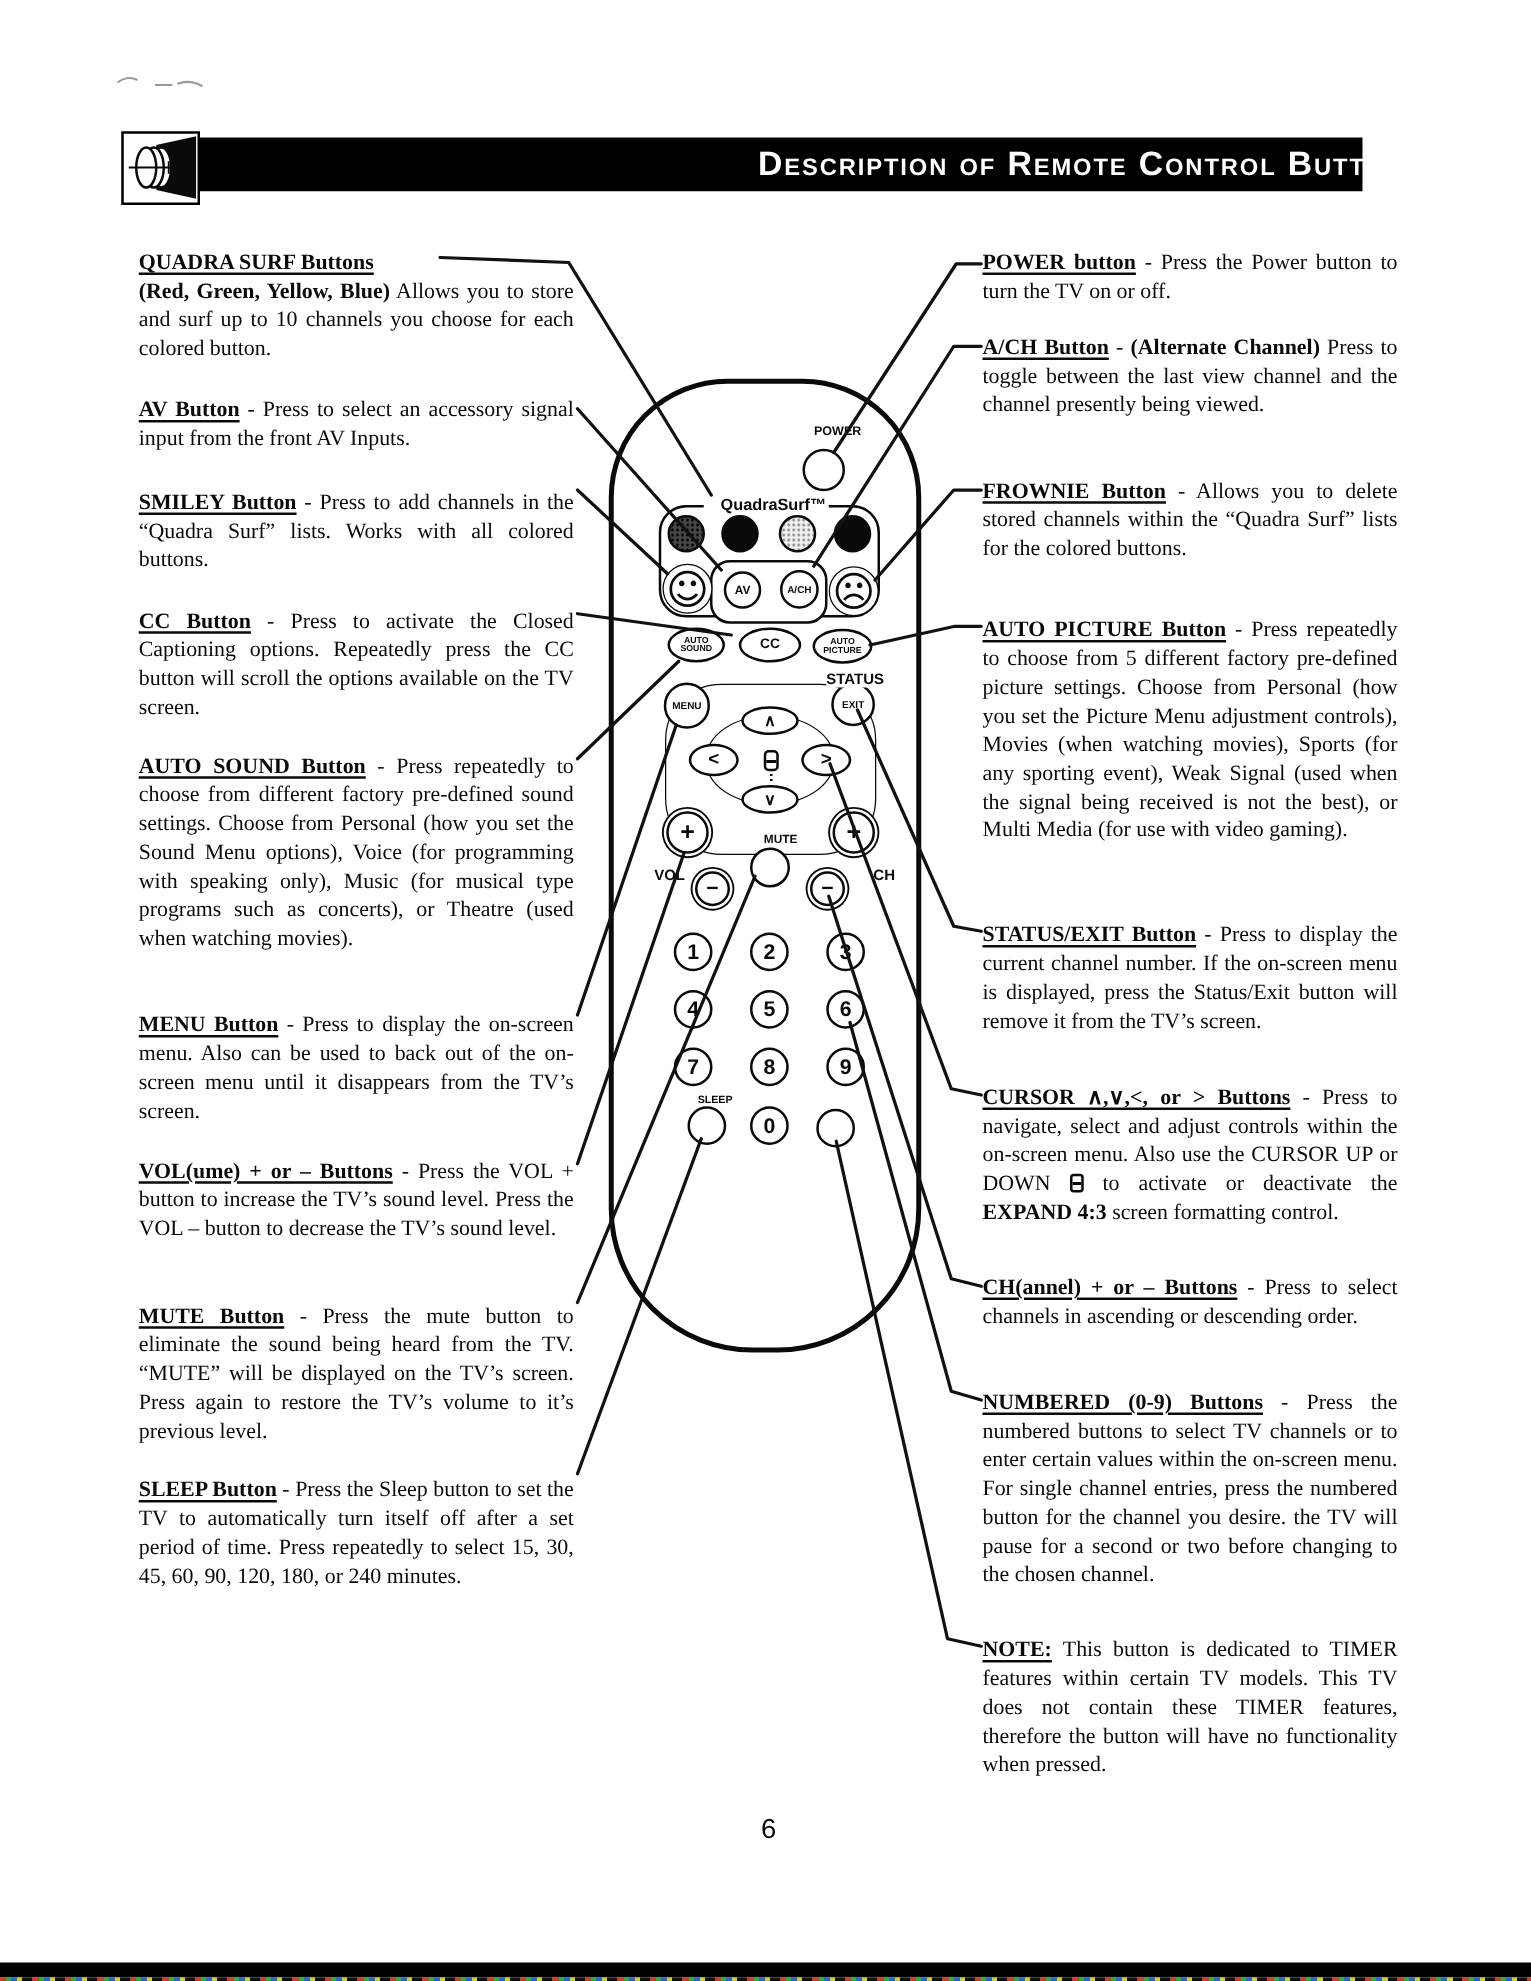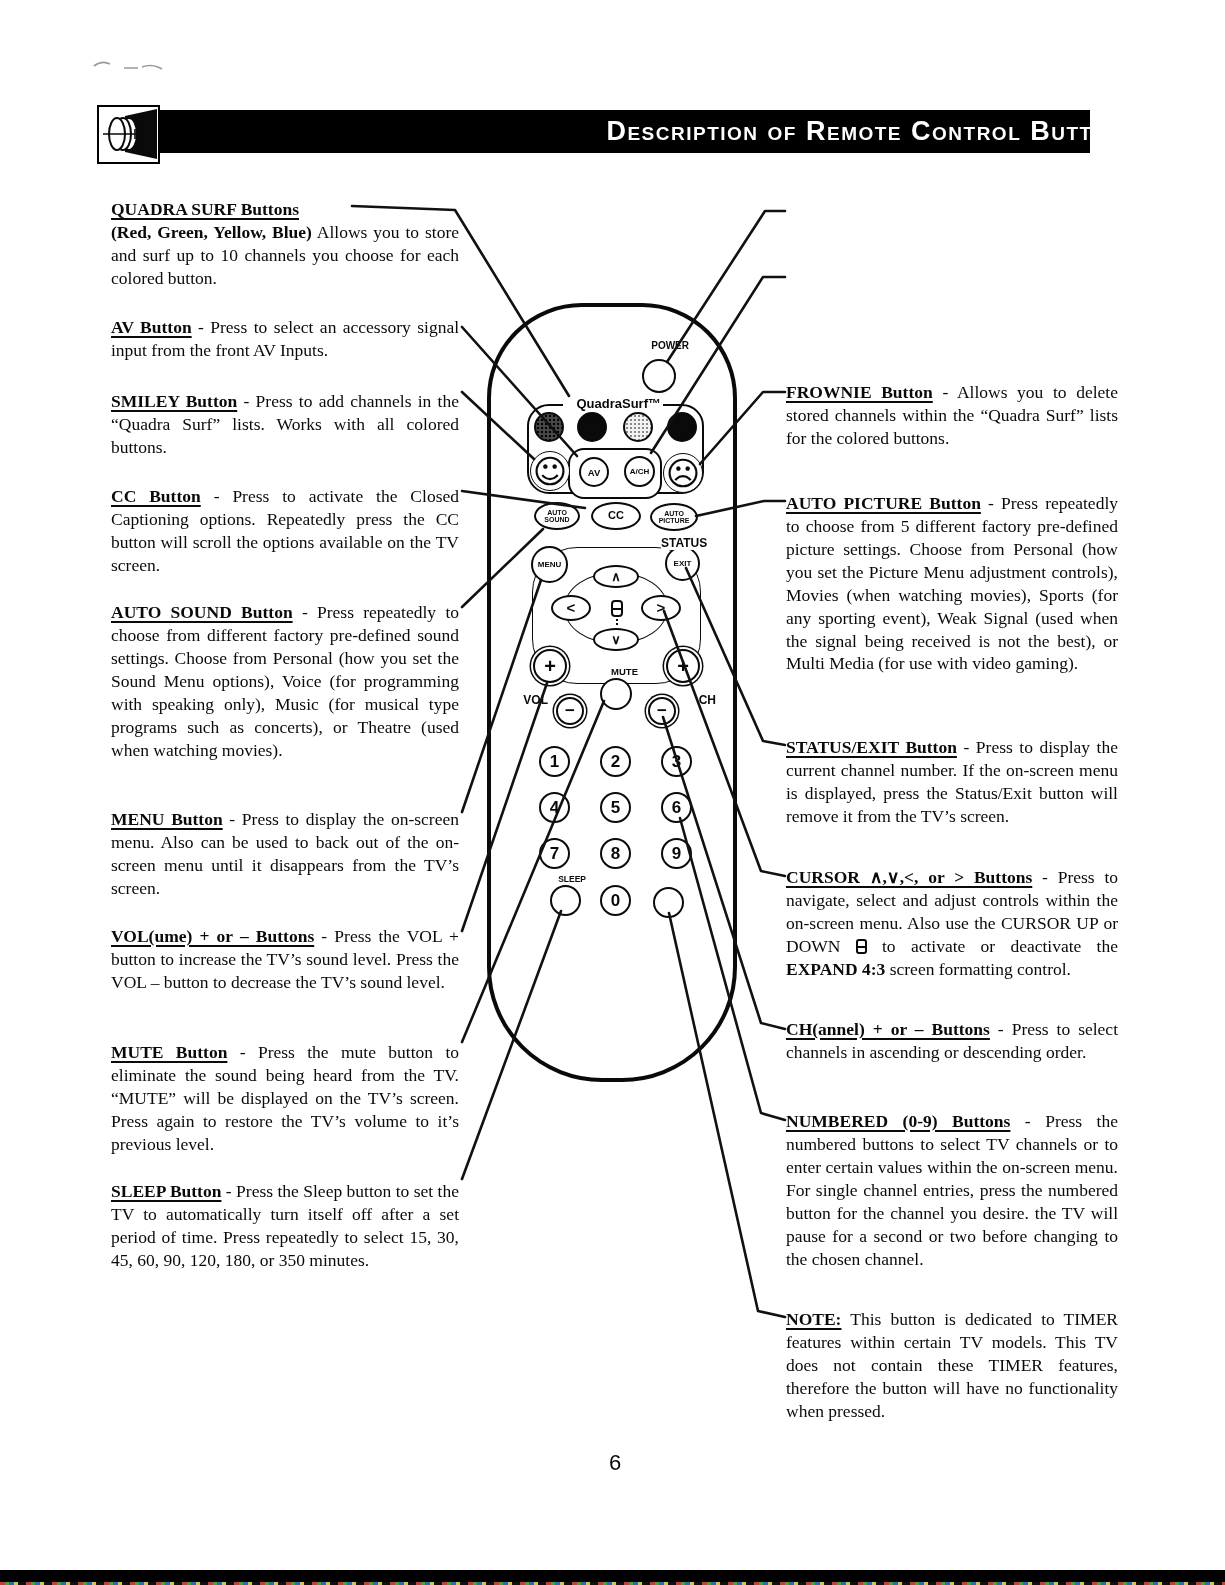--- a/index.html
+++ b/index.html
@@ -97,23 +97,29 @@
   <div class="tblock" style="left:111px;top:808px;width:348px">
     <span class="h">MENU Button</span><span> - Press to display the on-screen menu. Also can be used to back out of the on-screen menu until it disappears from the TV’s screen.</span>
   </div>
   <div class="tblock" style="left:111px;top:925px;width:348px">
     <span class="h">VOL(ume) + or – Buttons</span><span> - Press the VOL + button to increase the TV’s sound level. Press the VOL – button to decrease the TV’s sound level.</span>
   </div>
   <div class="tblock" style="left:111px;top:1041px;width:348px">
     <span class="h">MUTE Button</span><span> - Press the mute button to eliminate the sound being heard from the TV. “MUTE” will be displayed on the TV’s screen. Press again to restore the TV’s volume to it’s previous level.</span>
   </div>
   <div class="tblock" style="left:111px;top:1180px;width:348px">
-    <span class="h">SLEEP Button</span><span> - Press the Sleep button to set the TV to automatically turn itself off after a set period of time. Press repeatedly to select 15, 30, 45, 60, 90, 120, 180, or 350 minutes.</span>
-  </div>
-
+    <span class="h">SLEEP Button</span><span> - Press the Sleep button to set the TV to automatically turn itself off after a set period of time. Press repeatedly to select 15, 30, 45, 60, 90, 120, 180, or 240 minutes.</span>
+  </div>
+
+  <div class="tblock" style="left:786px;top:198px;width:332px">
+    <span class="h">POWER button</span><span> - Press the Power button to turn the TV on or off.</span>
+  </div>
+  <div class="tblock" style="left:786px;top:266px;width:332px">
+    <span class="h">A/CH Button</span><span> - </span><b>(Alternate Channel)</b><span> Press to toggle between the last view channel and the channel presently being viewed.</span>
+  </div>
   <div class="tblock" style="left:786px;top:381px;width:332px">
     <span class="h">FROWNIE Button</span><span> - Allows you to delete stored channels within the “Quadra Surf” lists for the colored buttons.</span>
   </div>
   <div class="tblock" style="left:786px;top:492px;width:332px">
     <span class="h">AUTO PICTURE Button</span><span> - Press repeatedly to choose from 5 different factory pre-defined picture settings. Choose from Personal (how you set the Picture Menu adjustment controls), Movies (when watching movies), Sports (for any sporting event), Weak Signal (used when the signal being received is not the best), or Multi Media (for use with video gaming).</span>
   </div>
   <div class="tblock" style="left:786px;top:736px;width:332px">
     <span class="h">STATUS/EXIT Button</span><span> - Press to display the current channel number. If the on-screen menu is displayed, press the Status/Exit button will remove it from the TV’s screen.</span>
   </div>
   <div class="tblock" style="left:786px;top:866px;width:332px">

